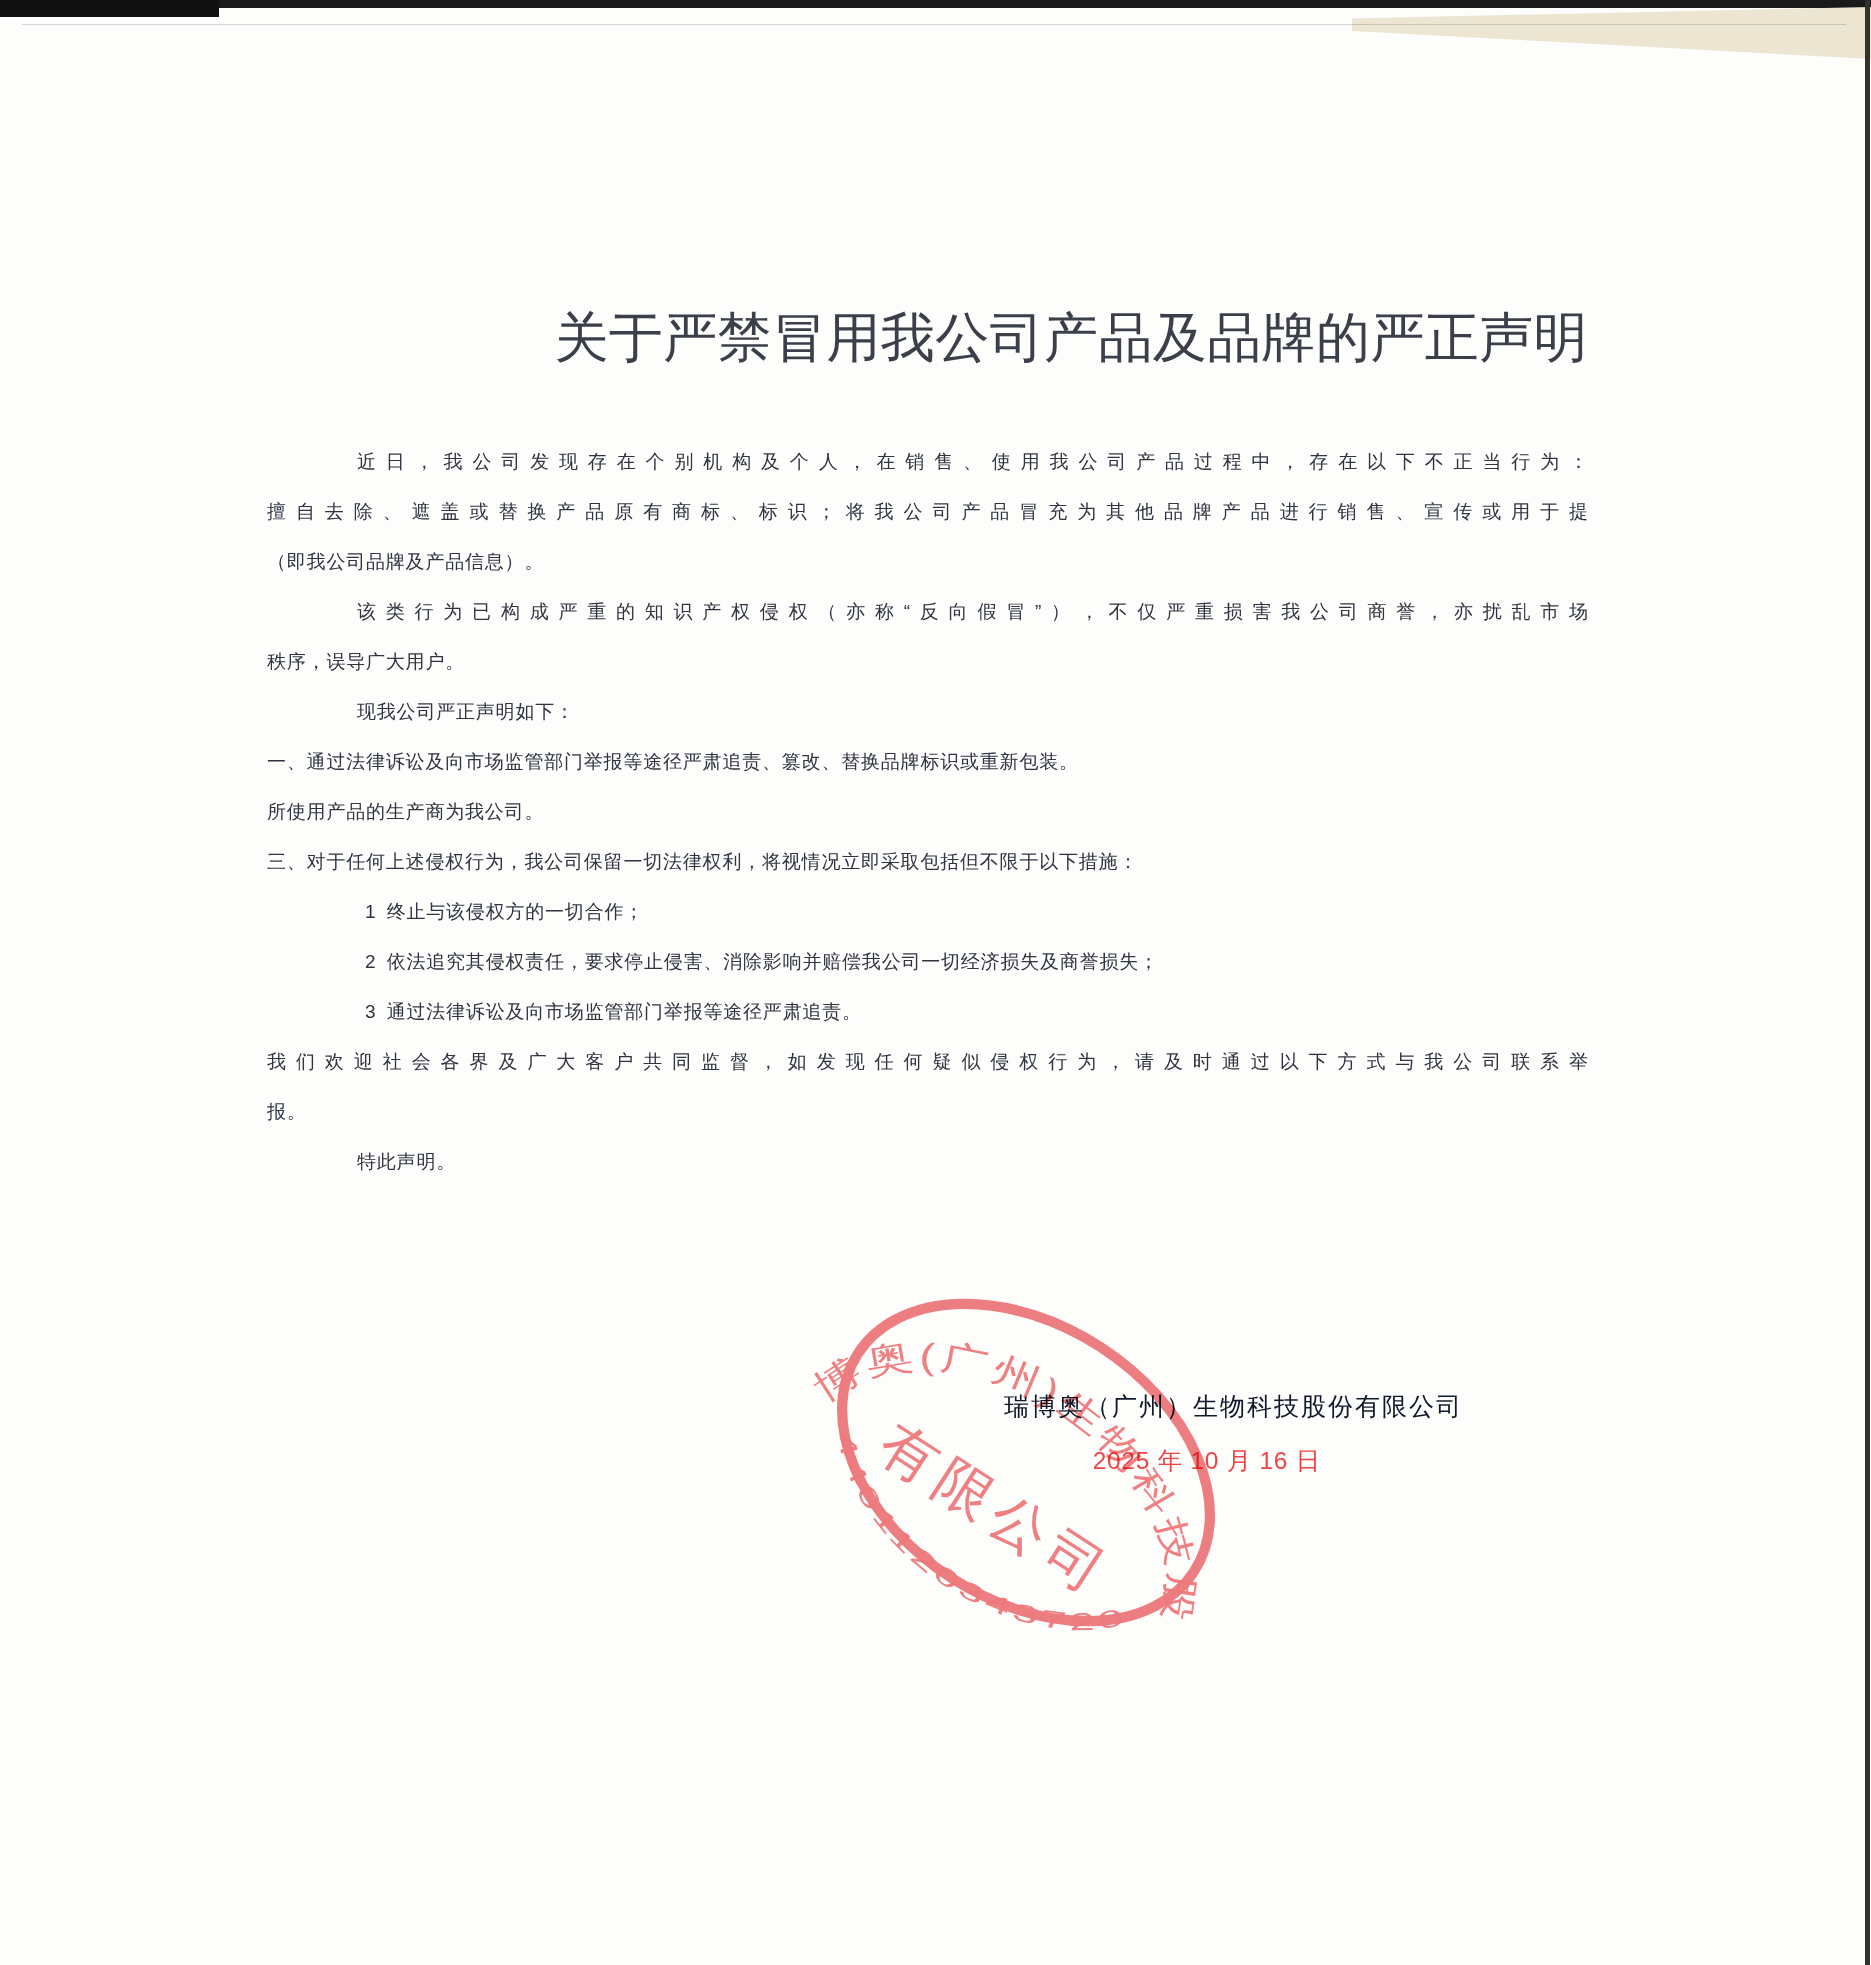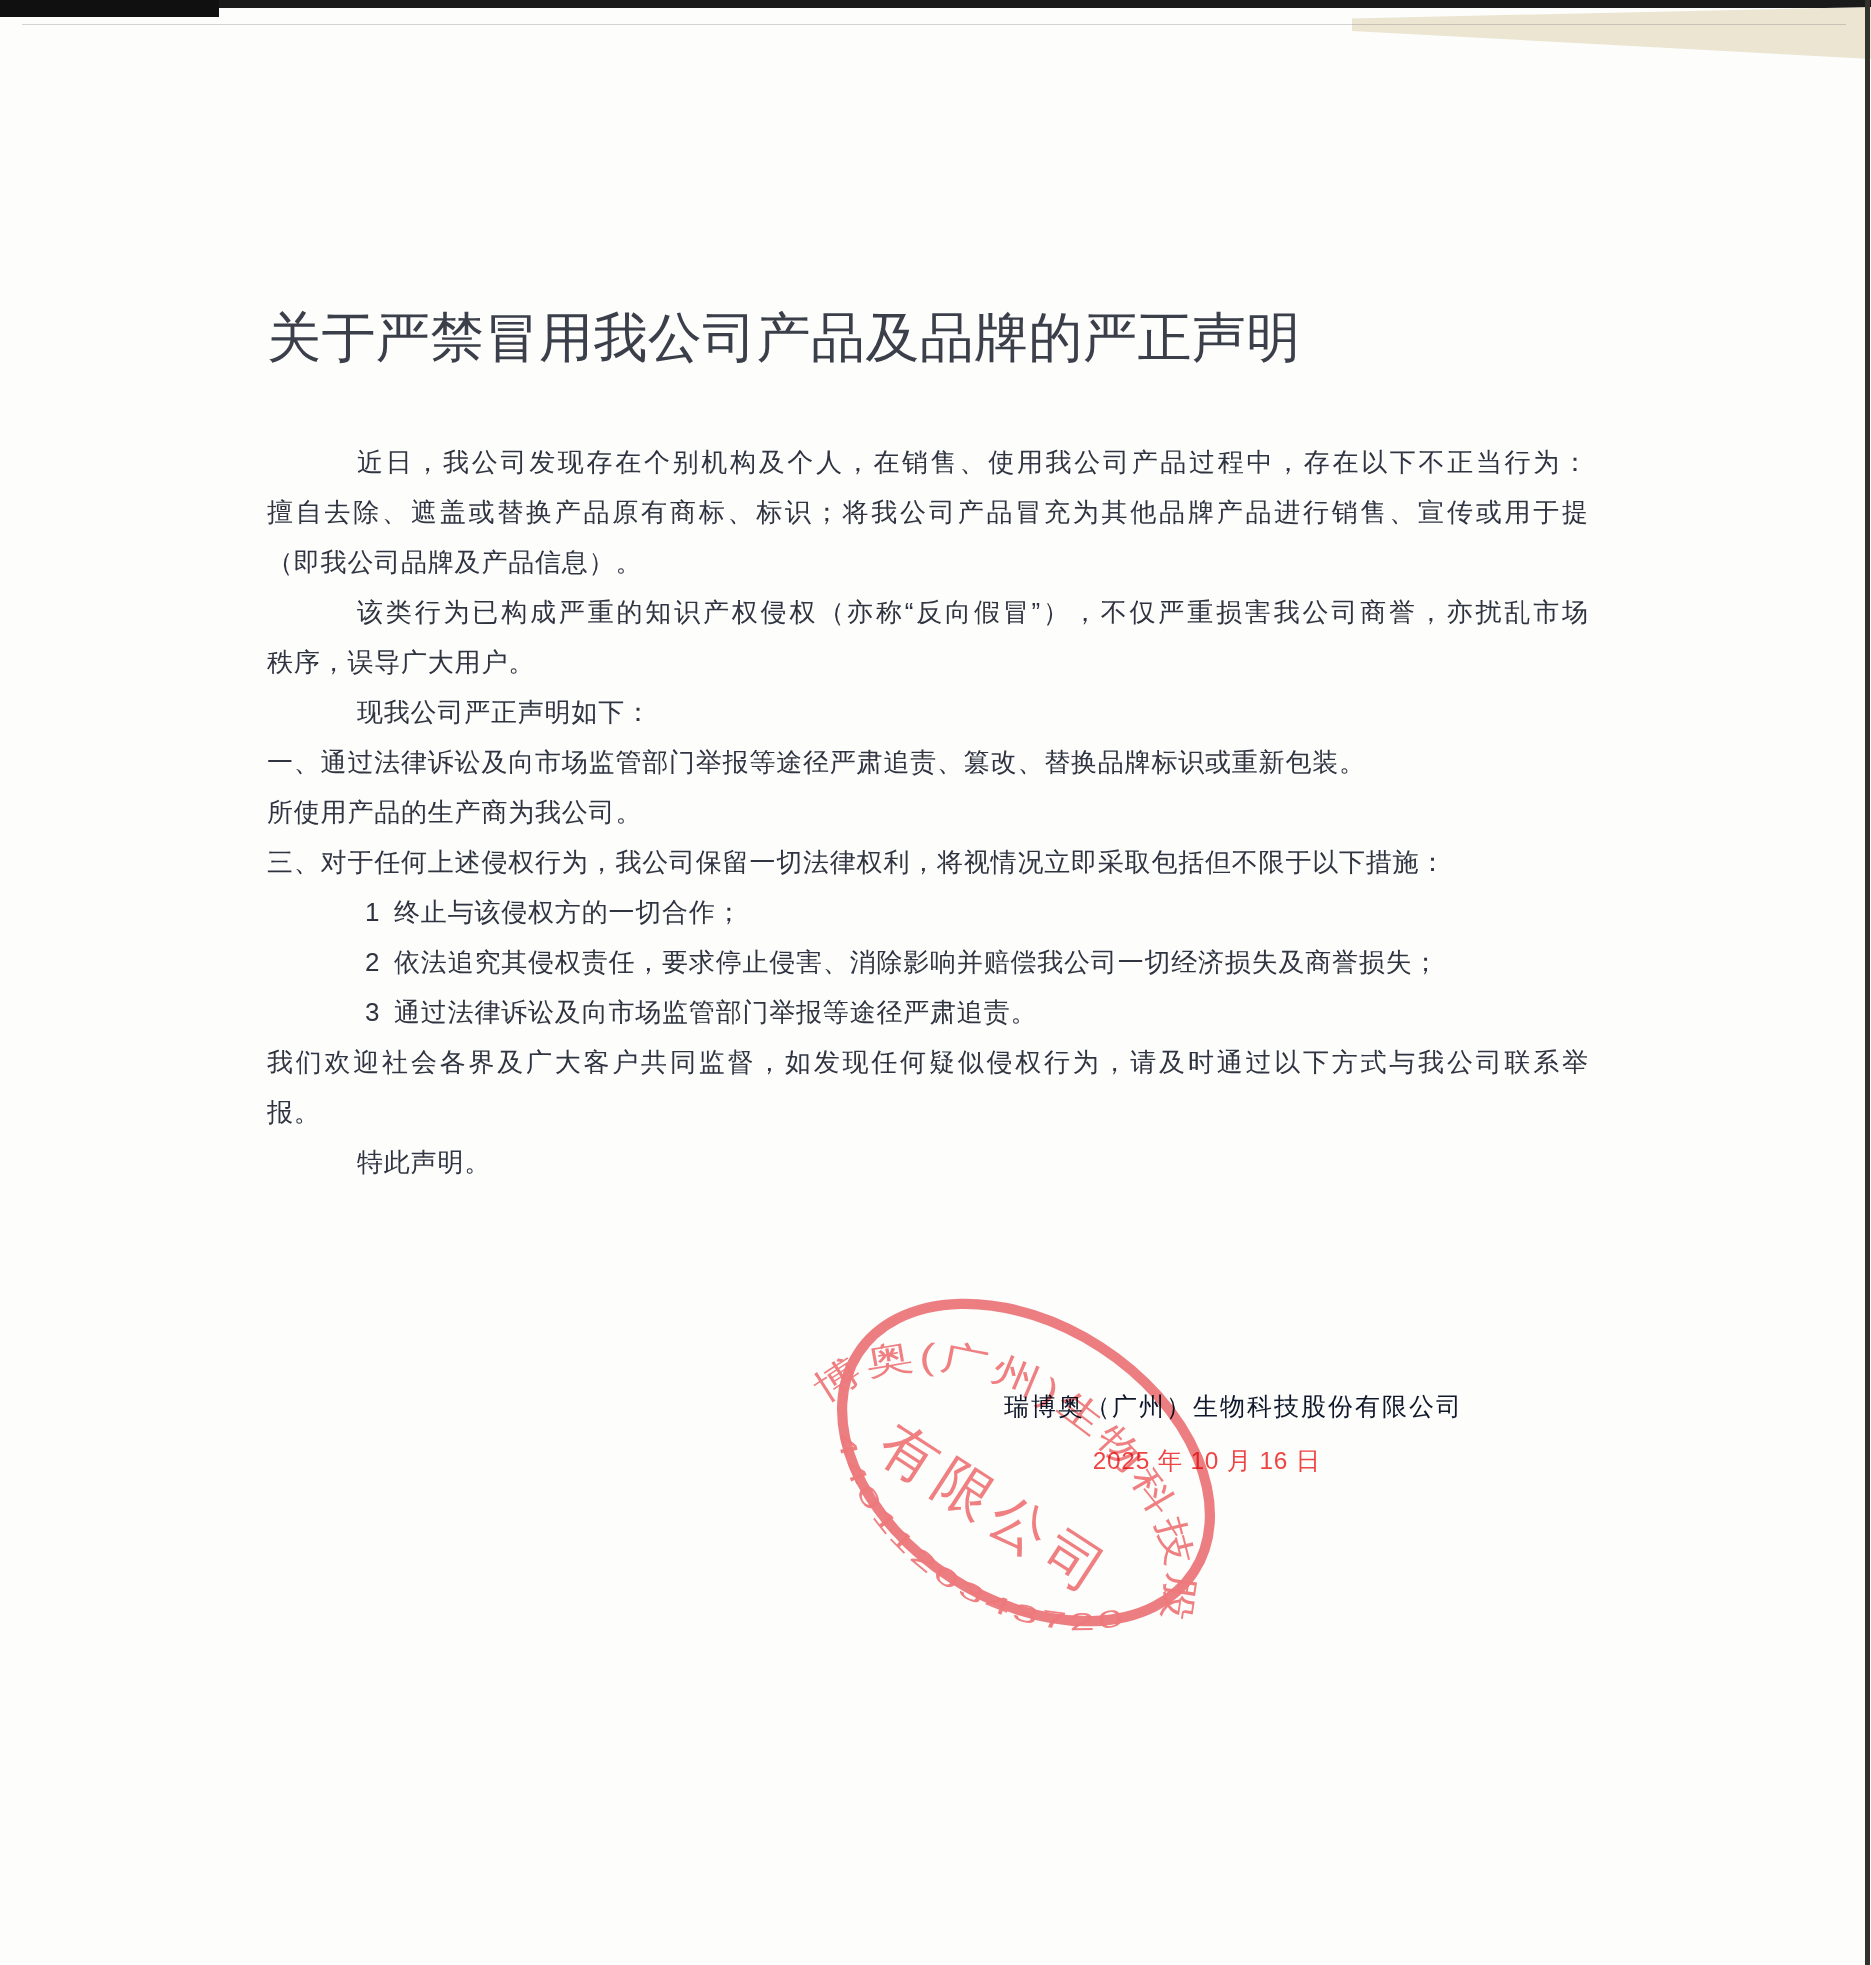--- a/index.html
+++ b/index.html
@@ -16,30 +16,30 @@
   .scan-top-right-wedge{
     position:absolute;left:1352px;top:7px;width:520px;height:52px;
     background:#ebe5d2;
     clip-path:polygon(0 22%, 100% 0%, 100% 100%, 0 46%);
   }
   .scan-page-edge-line{position:absolute;left:21.6px;top:23.6px;width:1824px;height:1.2px;background:rgba(128,131,126,0.33);}
   .scan-right-strip{position:absolute;left:1865px;top:0;width:5.1px;height:2647px;background:#32322d;}
   
   .doc-title{
     position:absolute;left:267px;top:298px;width:1321px;
-    text-align:left;
+    text-align:right;
     font-size:54px;line-height:79px;letter-spacing:0.4px;
     color:#3a3f4a;font-weight:500;
   }
   .doc-body{
     position:absolute;left:267px;top:437px;width:1321px;
     color:#2f3440;
   }
   .line{
-    height:50px;line-height:50px;font-size:26px;
+    height:50px;line-height:50px;font-size:19px;
     letter-spacing:0.8px;white-space:nowrap;
     text-align:left;
   }
   .line.just{
     white-space:normal;
     text-align:justify;text-align-last:justify;
     text-justify:inter-character;
     letter-spacing:0;
   }
   .line.indent{padding-left:90px;}

